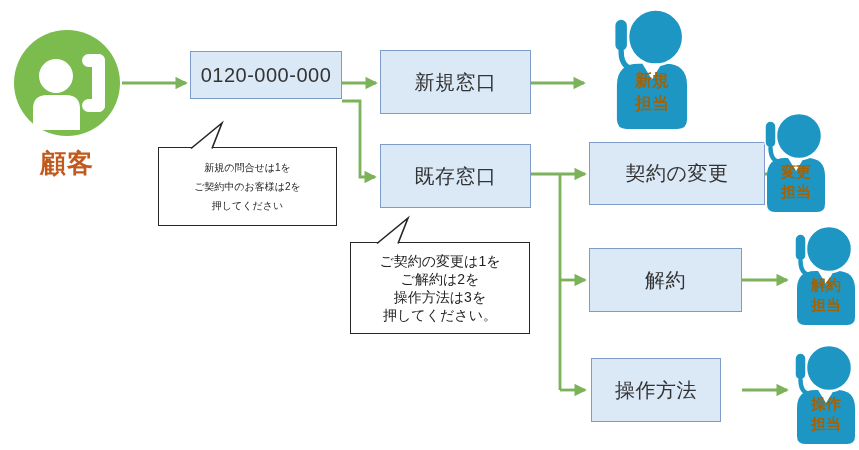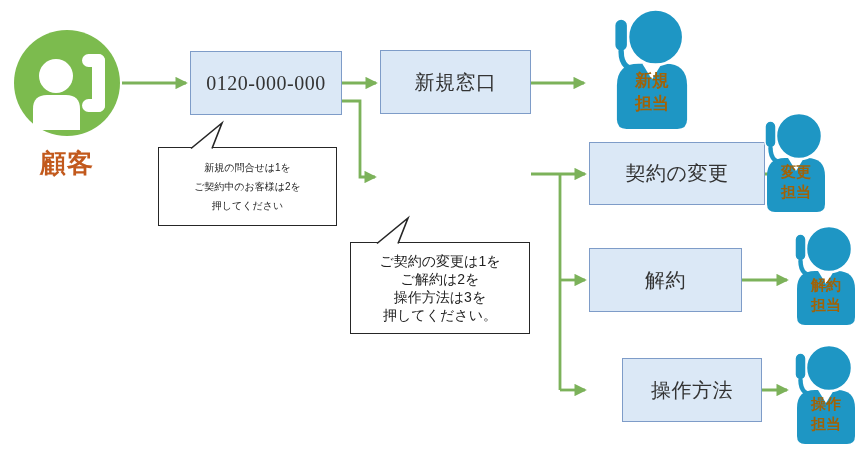--- a/index.html
+++ b/index.html
@@ -82,25 +82,26 @@
       <circle class="fill-green" cx="55" cy="55" r="53"></circle>
       <circle fill="#fff" cx="44" cy="48" r="17"></circle>
       <path fill="#fff" d="M21 102 L21 81 Q21 67 35 67 L54 67 Q68 67 68 81 L68 102 Z"></path>
       <rect fill="#fff" x="80" y="26" width="13" height="58" rx="6.5"></rect>
       <rect fill="#fff" x="70" y="26" width="23" height="13" rx="6.5"></rect>
       <rect fill="#fff" x="70" y="71" width="23" height="13" rx="6.5"></rect>
     </svg>
     <div class="customer-label">顧客</div>
   </div>
 
-  <div class="box" style="left:190px;top:51px;width:152px;height:64px;font-family:Liberation Serif, serif;">0120-000-000</div>
+  <div class="box" style="left:190px;top:51px;width:152px;height:48px;">0120-000-000</div>
   <div class="box" style="left:380px;top:50px;width:151px;height:64px;">新規窓口</div>
+  <div class="box" style="left:380px;top:144px;width:151px;height:64px;">既存窓口</div>
   <div class="box" style="left:589px;top:142px;width:176px;height:63px;">契約の変更</div>
   <div class="box" style="left:589px;top:248px;width:153px;height:64px;">解約</div>
-  <div class="box" style="left:622px;top:358px;width:140px;height:64px;">操作方法</div>
+  <div class="box" style="left:591px;top:358px;width:130px;height:64px;">操作方法</div>
 
   <div class="callout callout-1" style="left:158px;top:147px;width:179px;height:79px;">
     <div class="callout-text">新規の問合せは1を
 ご契約中のお客様は2を
 押してください</div>
   </div>
   <svg class="callout-tail" style="left:183px;top:116px;" width="48" height="34" viewBox="0 0 48 34">
     <path class="tail-path" d="M8 32.5 L39 7 L29 32.5"></path>
   </svg>
 

